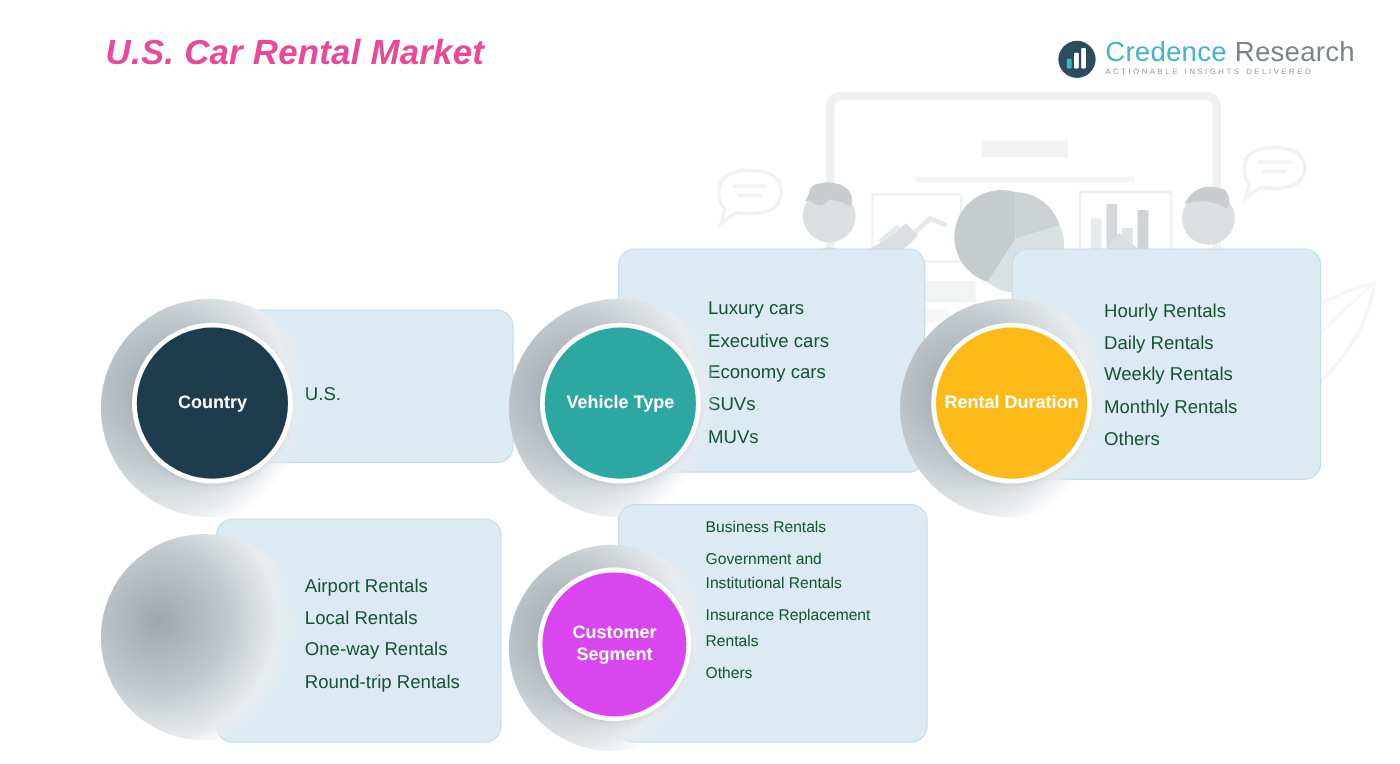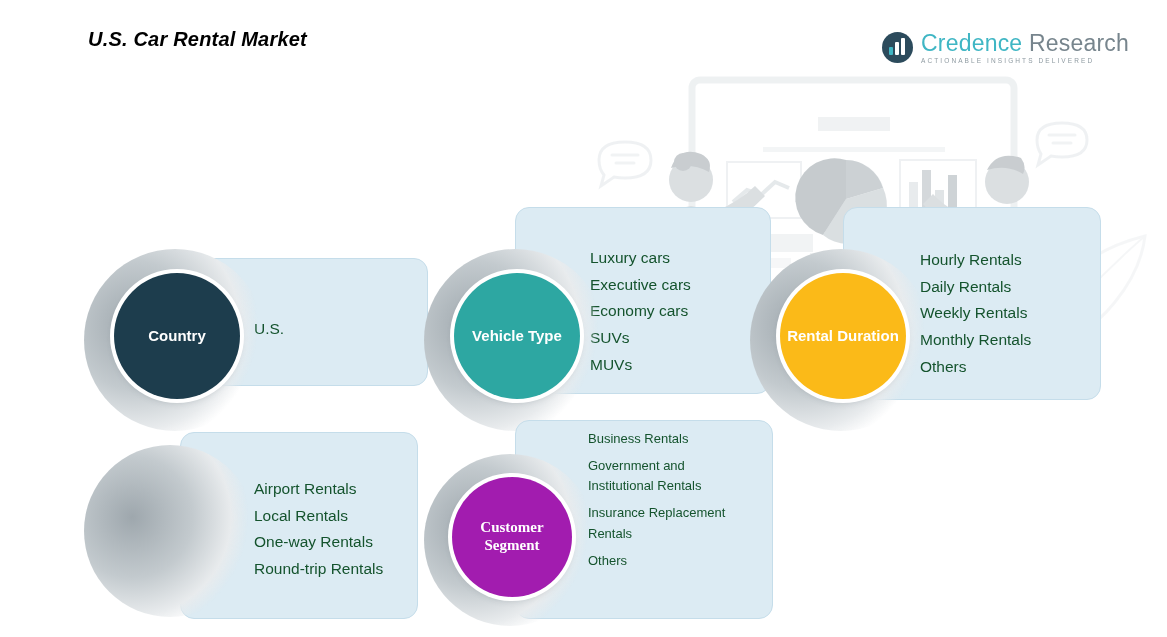--- a/index.html
+++ b/index.html
@@ -5,27 +5,27 @@
   html,body{margin:0;padding:0;background:#ffffff;}
   body{
     width:1167px;height:637px;position:relative;overflow:hidden;
     font-family:"Liberation Sans","DejaVu Sans",sans-serif;
     background:#ffffff;
   }
 
   
   #page-title{
     position:absolute;left:88px;top:28px;
-    font-size:20px;font-weight:bold;font-style:italic;
-    color:#000000;letter-spacing:.2px;white-space:nowrap;
+    font-size:29px;font-weight:bold;font-style:italic;
+    color:#ec4899;letter-spacing:.2px;white-space:nowrap;
   }
 
   #logo{
     position:absolute;right:38px;top:32px;
-    display:flex;align-items:flex-start;gap:8px;
+    display:flex;align-items:flex-end;gap:8px;
   }
   #logo-mark{
     width:31px;height:31px;border-radius:50%;
     background:#2c4b5c;position:relative;flex:0 0 auto;
   }
   #logo-mark i{position:absolute;bottom:8px;border-radius:1px;display:block;}
   #logo-mark i:nth-child(1){left:7px;width:4px;height:8px;background:#3fb6c4;}
   #logo-mark i:nth-child(2){left:13px;width:4px;height:13px;background:#ffffff;}
   #logo-mark i:nth-child(3){left:19px;width:4px;height:17px;background:#ffffff;}
   .logo-text{line-height:1;}
@@ -97,21 +97,21 @@
   
   #panel-model{left:180px;top:432px;width:238px;height:187px;}
   #list-model{left:254px;top:476px;width:180px;}
   #disc-wrap-model{left:84px;top:445px;width:172px;height:172px;}
   #disc-model{left:28px;top:23px;width:120px;height:120px;background:#3a83a5;font-size:15px;}
 
   
   #panel-segment{left:515px;top:420px;width:258px;height:199px;}
   #list-segment{left:588px;top:429px;width:185px;}
   #disc-wrap-segment{left:424px;top:454px;width:172px;height:172px;}
-  #disc-segment{left:28px;top:23px;width:120px;height:120px;background:#a21caf;font-size:15px;font-family:Liberation Serif, serif;}
+  #disc-segment{left:28px;top:23px;width:120px;height:120px;background:#d946ef;font-size:15px;}
 </style>
 </head>
 <body>
 
 <div id="page-title">U.S. Car Rental Market</div>
 
 <div id="logo">
   <div id="logo-mark">
     <i></i>
       <i></i>

